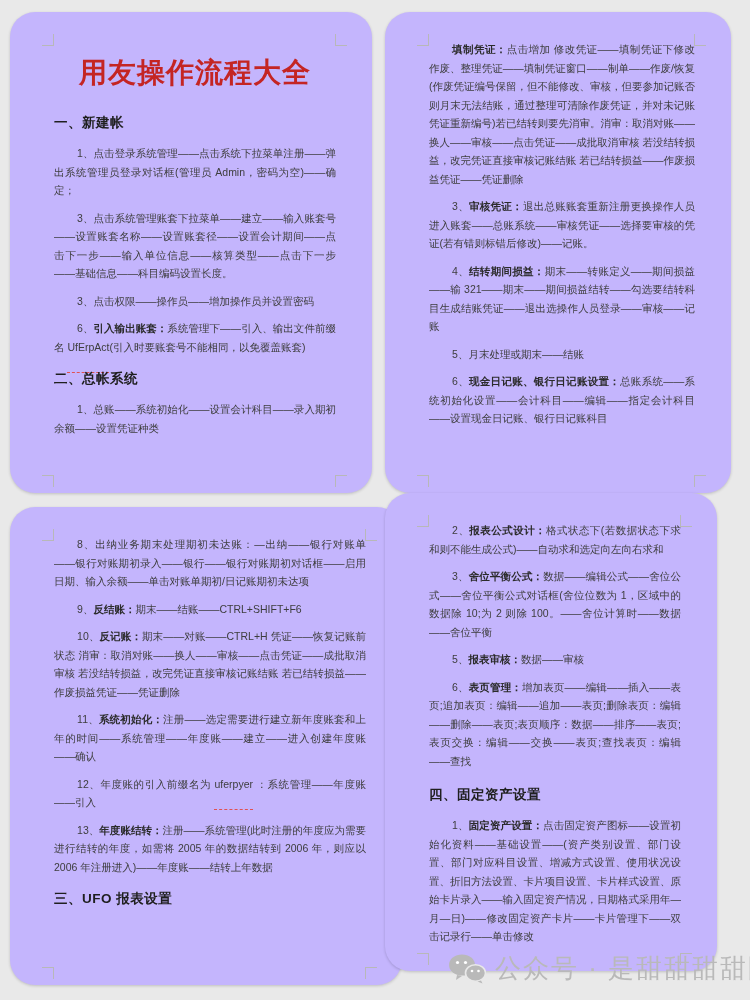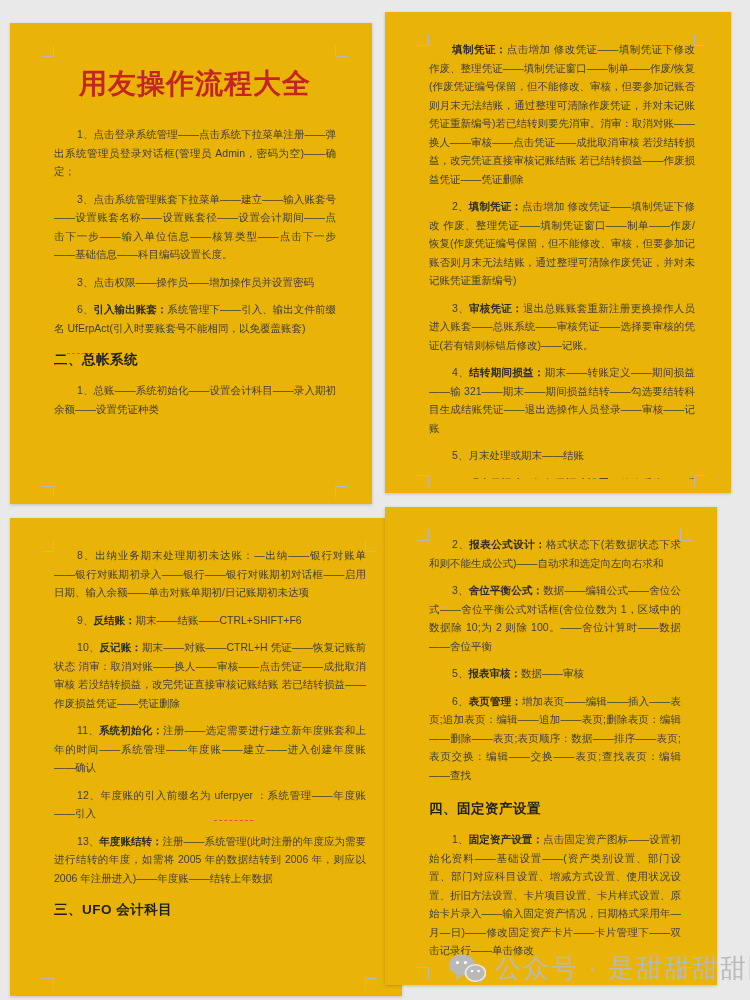--- a/index.html
+++ b/index.html
@@ -6,27 +6,28 @@
   body{
     width:750px;height:1000px;
     background:#e9e9e9;
     font-family:"Liberation Sans","DejaVu Sans",sans-serif;
     overflow:hidden;
     position:relative;
   }
   .canvas{position:absolute;inset:0;}
   .page{
     position:absolute;
-    background:#eab308;
+    background:#c4b5fd;
     box-shadow:0 1px 3px rgba(0,0,0,0.18);
+    border-radius:25px;
   }
-  #page-0{left:10px;top:12px;width:362px;height:481px;margin-top:11px;}
+  #page-0{left:10px;top:12px;width:362px;height:481px;}
   #page-1{left:385px;top:12px;width:346px;height:481px;}
-  #page-2{left:10px;top:518px;width:392px;height:478px;}
-  #page-3{left:385px;top:507px;width:332px;height:478px;}
+  #page-2{left:10px;top:507px;width:392px;height:478px;}
+  #page-3{left:385px;top:493px;width:332px;height:478px;}
   .content{
     position:absolute;
     left:44px;right:36px;top:28px;bottom:14px;
     overflow:hidden;
   }
   .doc-title{
     color:#c42523;
     font-size:28px;
     font-weight:bold;
     text-align:center;
@@ -76,57 +77,57 @@
 
 <div class="canvas">
 
   <div class="page" id="page-0">
     <div class="mark tl"></div>
     <div class="mark tr"></div>
     <div class="mark bl"></div>
     <div class="mark br"></div>
     <div class="content">
         <div class="doc-title">用友操作流程大全</div>
+        <div class="sec-heading"><span>一、新建帐</span></div>
         <p class="para"><span>1、点击登录系统管理——点击系统下拉菜单注册——弹出系统管理员登录对话框(管理员 Admin，密码为空)——确定；</span></p>
         <p class="para"><span>3、点击系统管理账套下拉菜单——建立——输入账套号 ——设置账套名称——设置账套径——设置会计期间——点击下一步——输入单位信息——核算类型——点击下一步——基础信息——科目编码设置长度。</span></p>
         <p class="para"><span>3、点击权限——操作员——增加操作员并设置密码</span></p>
         <p class="para"><span>6、</span><b>引入输出账套：</b><span>系统管理下——引入、输出文件前缀名 </span><span class="spell">UfErpAct</span><span>(引入时要账套号不能相同，以免覆盖账套)</span></p>
         <div class="sec-heading"><span>二、总帐系统</span></div>
         <p class="para"><span>1、总账——系统初始化——设置会计科目——录入期初余额——设置凭证种类</span></p>
       </div>
   </div>
 
   <div class="page" id="page-1">
     <div class="mark tl"></div>
     <div class="mark tr"></div>
     <div class="mark bl"></div>
     <div class="mark br"></div>
     <div class="content">
         <p class="para"><b>填制凭证：</b><span>点击增加 修改凭证——填制凭证下修改 作废、整理凭证——填制凭证窗口——制单——作废/恢复(作废凭证编号保留，但不能修改、审核，但要参加记账否则月末无法结账，通过整理可清除作废凭证，并对未记账凭证重新编号)若已结转则要先消审。消审：取消对账——换人——审核——点击凭证——成批取消审核 若没结转损益，改完凭证直接审核记账结账 若已结转损益——作废损益凭证——凭证删除</span></p>
-        <p class="para"><span>2、</span><b>填制凭证：</b><span>点击增加 修改凭证——填制凭证下修改 作废、整理凭证——填制凭证窗口——制单——作废/恢复(作废凭证编号保留，但不能修改、审核，但要参加记账否则月末无法结账，通过整理可清除作废凭证，并对未记账凭证重新编号)</span></p>
         <p class="para"><span>3、</span><b>审核凭证：</b><span>退出总账账套重新注册更换操作人员进入账套——总账系统——审核凭证——选择要审核的凭证(若有错则标错后修改)——记账。</span></p>
         <p class="para"><span>4、</span><b>结转期间损益：</b><span>期末——转账定义——期间损益——输 321——期末——期间损益结转——勾选要结转科目生成结账凭证——退出选操作人员登录——审核——记账</span></p>
         <p class="para"><span>5、月末处理或期末——结账</span></p>
         <p class="para"><span>6、</span><b>现金日记账、银行日记账设置：</b><span>总账系统——系统初始化设置——会计科目——编辑——指定会计科目——设置现金日记账、银行日记账科目</span></p>
       </div>
   </div>
 
   <div class="page" id="page-2">
     <div class="mark tl"></div>
     <div class="mark tr"></div>
     <div class="mark bl"></div>
     <div class="mark br"></div>
     <div class="content">
         <p class="para"><span>8、出纳业务期末处理期初未达账：—出纳——银行对账单——银行对账期初录入——银行——银行对账期初对话框——启用日期、输入余额——单击对账单期初/日记账期初未达项</span></p>
         <p class="para"><span>9、</span><b>反结账：</b><span>期末——结账——CTRL+SHIFT+F6</span></p>
         <p class="para"><span>10、</span><b>反记账：</b><span>期末——对账——CTRL+H 凭证——恢复记账前状态 消审：取消对账——换人——审核——点击凭证——成批取消审核 若没结转损益，改完凭证直接审核记账结账 若已结转损益——作废损益凭证——凭证删除</span></p>
         <p class="para"><span>11、</span><b>系统初始化：</b><span>注册——选定需要进行建立新年度账套和上年的时间——系统管理——年度账——建立——进入创建年度账——确认</span></p>
         <p class="para"><span>12、年度账的引入前缀名为 </span><span class="spell">uferpyer</span><span> ：系统管理——年度账——引入</span></p>
         <p class="para"><span>13、</span><b>年度账结转：</b><span>注册——系统管理(此时注册的年度应为需要进行结转的年度，如需将 2005 年的数据结转到 2006 年，则应以 2006 年注册进入)——年度账——结转上年数据</span></p>
-        <div class="sec-heading"><span>三、UFO 会计科目</span></div>
+        <div class="sec-heading"><span>三、UFO 报表设置</span></div>
       </div>
   </div>
 
   <div class="page" id="page-3">
     <div class="mark tl"></div>
     <div class="mark tr"></div>
     <div class="mark bl"></div>
     <div class="mark br"></div>
     <div class="content">
         <p class="para"><span>2、</span><b>报表公式设计：</b><span>格式状态下(若数据状态下求和则不能生成公式)——自动求和选定向左向右求和</span></p>

